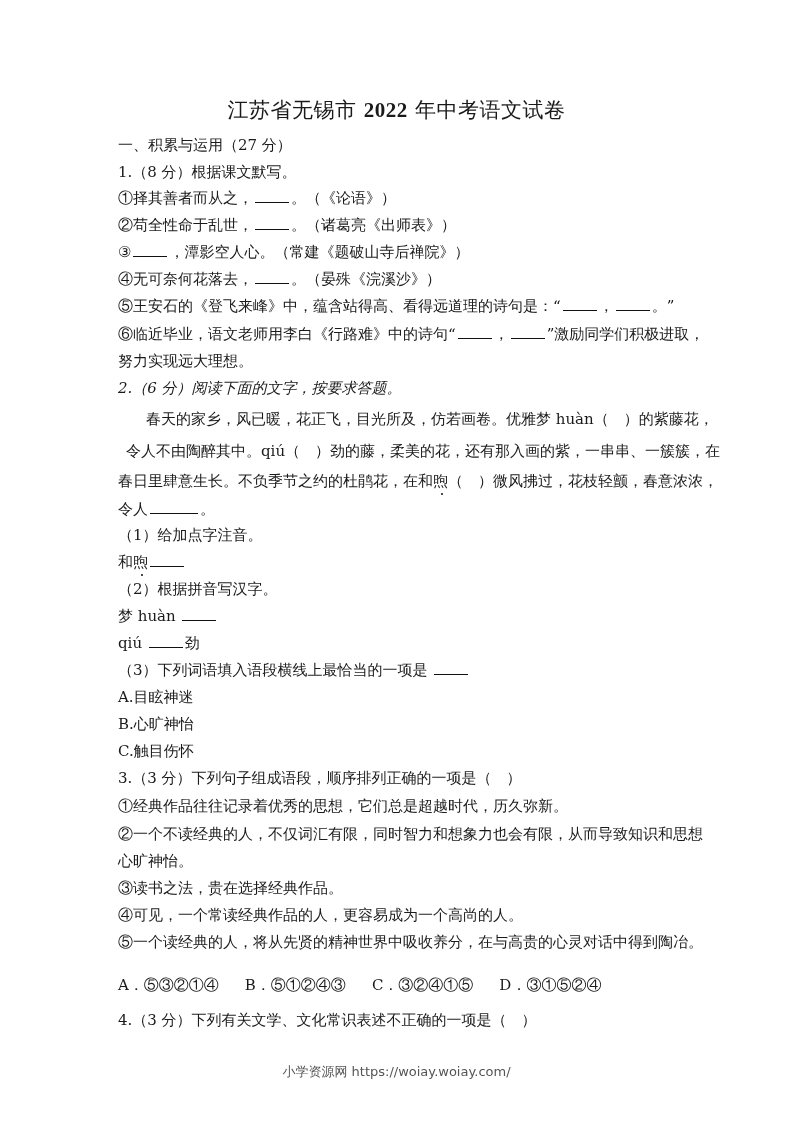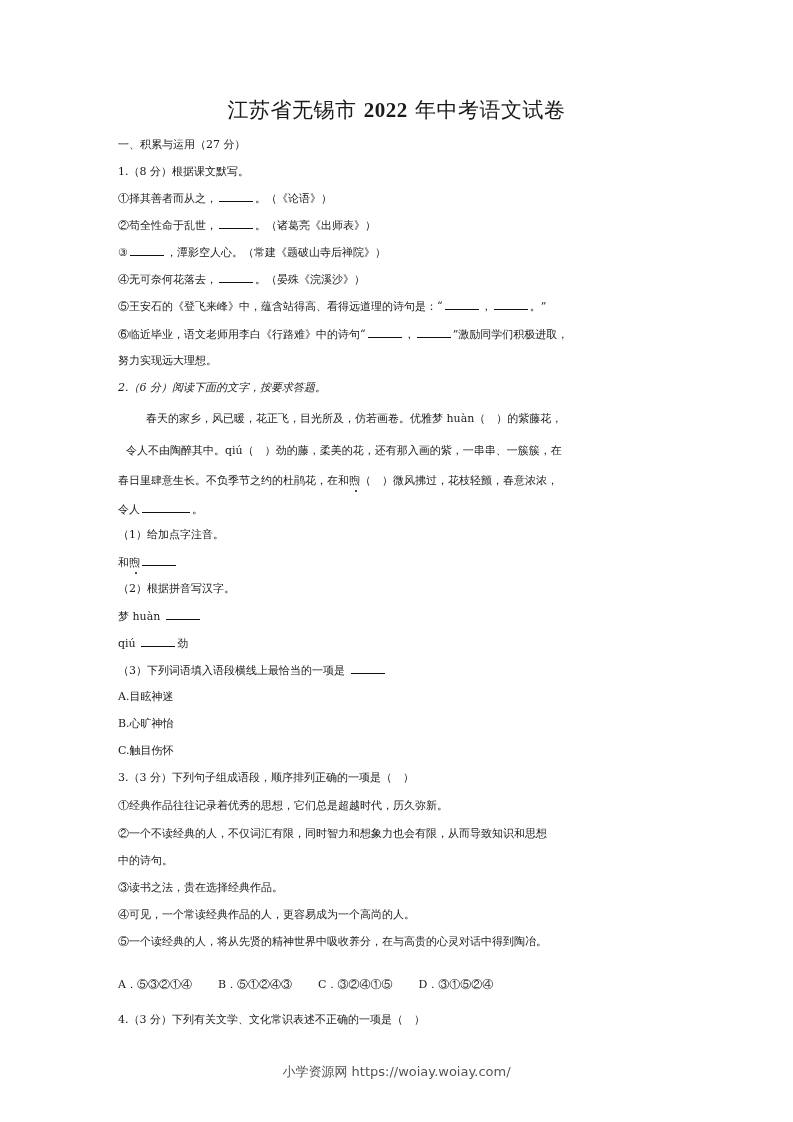--- a/index.html
+++ b/index.html
@@ -2,21 +2,21 @@
 <html><head>
 <meta charset="utf-8">
 <style>
   html, body { margin: 0; padding: 0; background: #ffffff; }
   body { width: 793px; height: 1122px; position: relative; overflow: hidden;
          font-family: "DejaVu Serif", "Liberation Serif", serif; color: #1a1a1a; }
   .page { position: absolute; left: 0; top: 0; width: 793px; height: 1122px; }
   .title { position: absolute; top: 96px; left: 0; width: 793px; text-align: center;
            font-size: 21px; letter-spacing: 0.5px; }
   .title b { font-family: "Liberation Serif", serif; font-weight: bold; }
-  .line { position: absolute; left: 118px; font-size: 11px; white-space: nowrap; line-height: 18px; }
+  .line { position: absolute; left: 118px; font-size: 15px; white-space: nowrap; line-height: 18px; }
   .indent { left: 146px; }
   .blank { display: inline-block; border-bottom: 1px solid #111; width: 34px; height: 12px; margin: 0 2px; vertical-align: baseline; }
   .blank.long { width: 48px; }
   .dot { position: relative; }
   .dot::after { content: ""; position: absolute; left: 50%; bottom: -5px; width: 2px; height: 2px; background:#111; border-radius:50%; }
   .opts span { display: inline-block; margin-right: 26px; margin-top: 16px; }
   .footer { position: absolute; top: 1063px; left: 0; width: 793px; text-align: center;
             font-family: "DejaVu Sans", sans-serif; font-size: 13px; color: #555; }
 </style>
 </head>
@@ -75,21 +75,21 @@
   <div class="line" style="top:661px;">
     <span>（3）下列词语填入语段横线上最恰当的一项是 </span><span class="blank"></span>
   </div>
   <div class="line" style="top:688px;">A.目眩神迷</div>
   <div class="line" style="top:715px;">B.心旷神怡</div>
   <div class="line" style="top:742px;">C.触目伤怀</div>
 
   <div class="line" style="top:769px;">3.（3 分）下列句子组成语段，顺序排列正确的一项是（　）</div>
   <div class="line" style="top:797px;">①经典作品往往记录着优秀的思想，它们总是超越时代，历久弥新。</div>
   <div class="line" style="top:825px;">②一个不读经典的人，不仅词汇有限，同时智力和想象力也会有限，从而导致知识和思想</div>
-  <div class="line" style="top:852px;">中的诗句。</div>
+  <div class="line" style="top:852px;">心旷神怡。</div>
   <div class="line" style="top:879px;">③读书之法，贵在选择经典作品。</div>
   <div class="line" style="top:906px;">④可见，一个常读经典作品的人，更容易成为一个高尚的人。</div>
   <div class="line" style="top:933px;">⑤一个读经典的人，将从先贤的精神世界中吸收养分，在与高贵的心灵对话中得到陶冶。</div>
   <div class="line opts" style="top:960px;">
     <span>A．⑤③②①④</span><span>B．⑤①②④③</span><span>C．③②④①⑤</span><span>D．③①⑤②④</span>
   </div>
   <div class="line" style="top:987px;margin-top:24px;">4.（3 分）下列有关文学、文化常识表述不正确的一项是（　）</div>
 
   <div class="footer">小学资源网 https://woiay.woiay.com/</div>
 </div>

